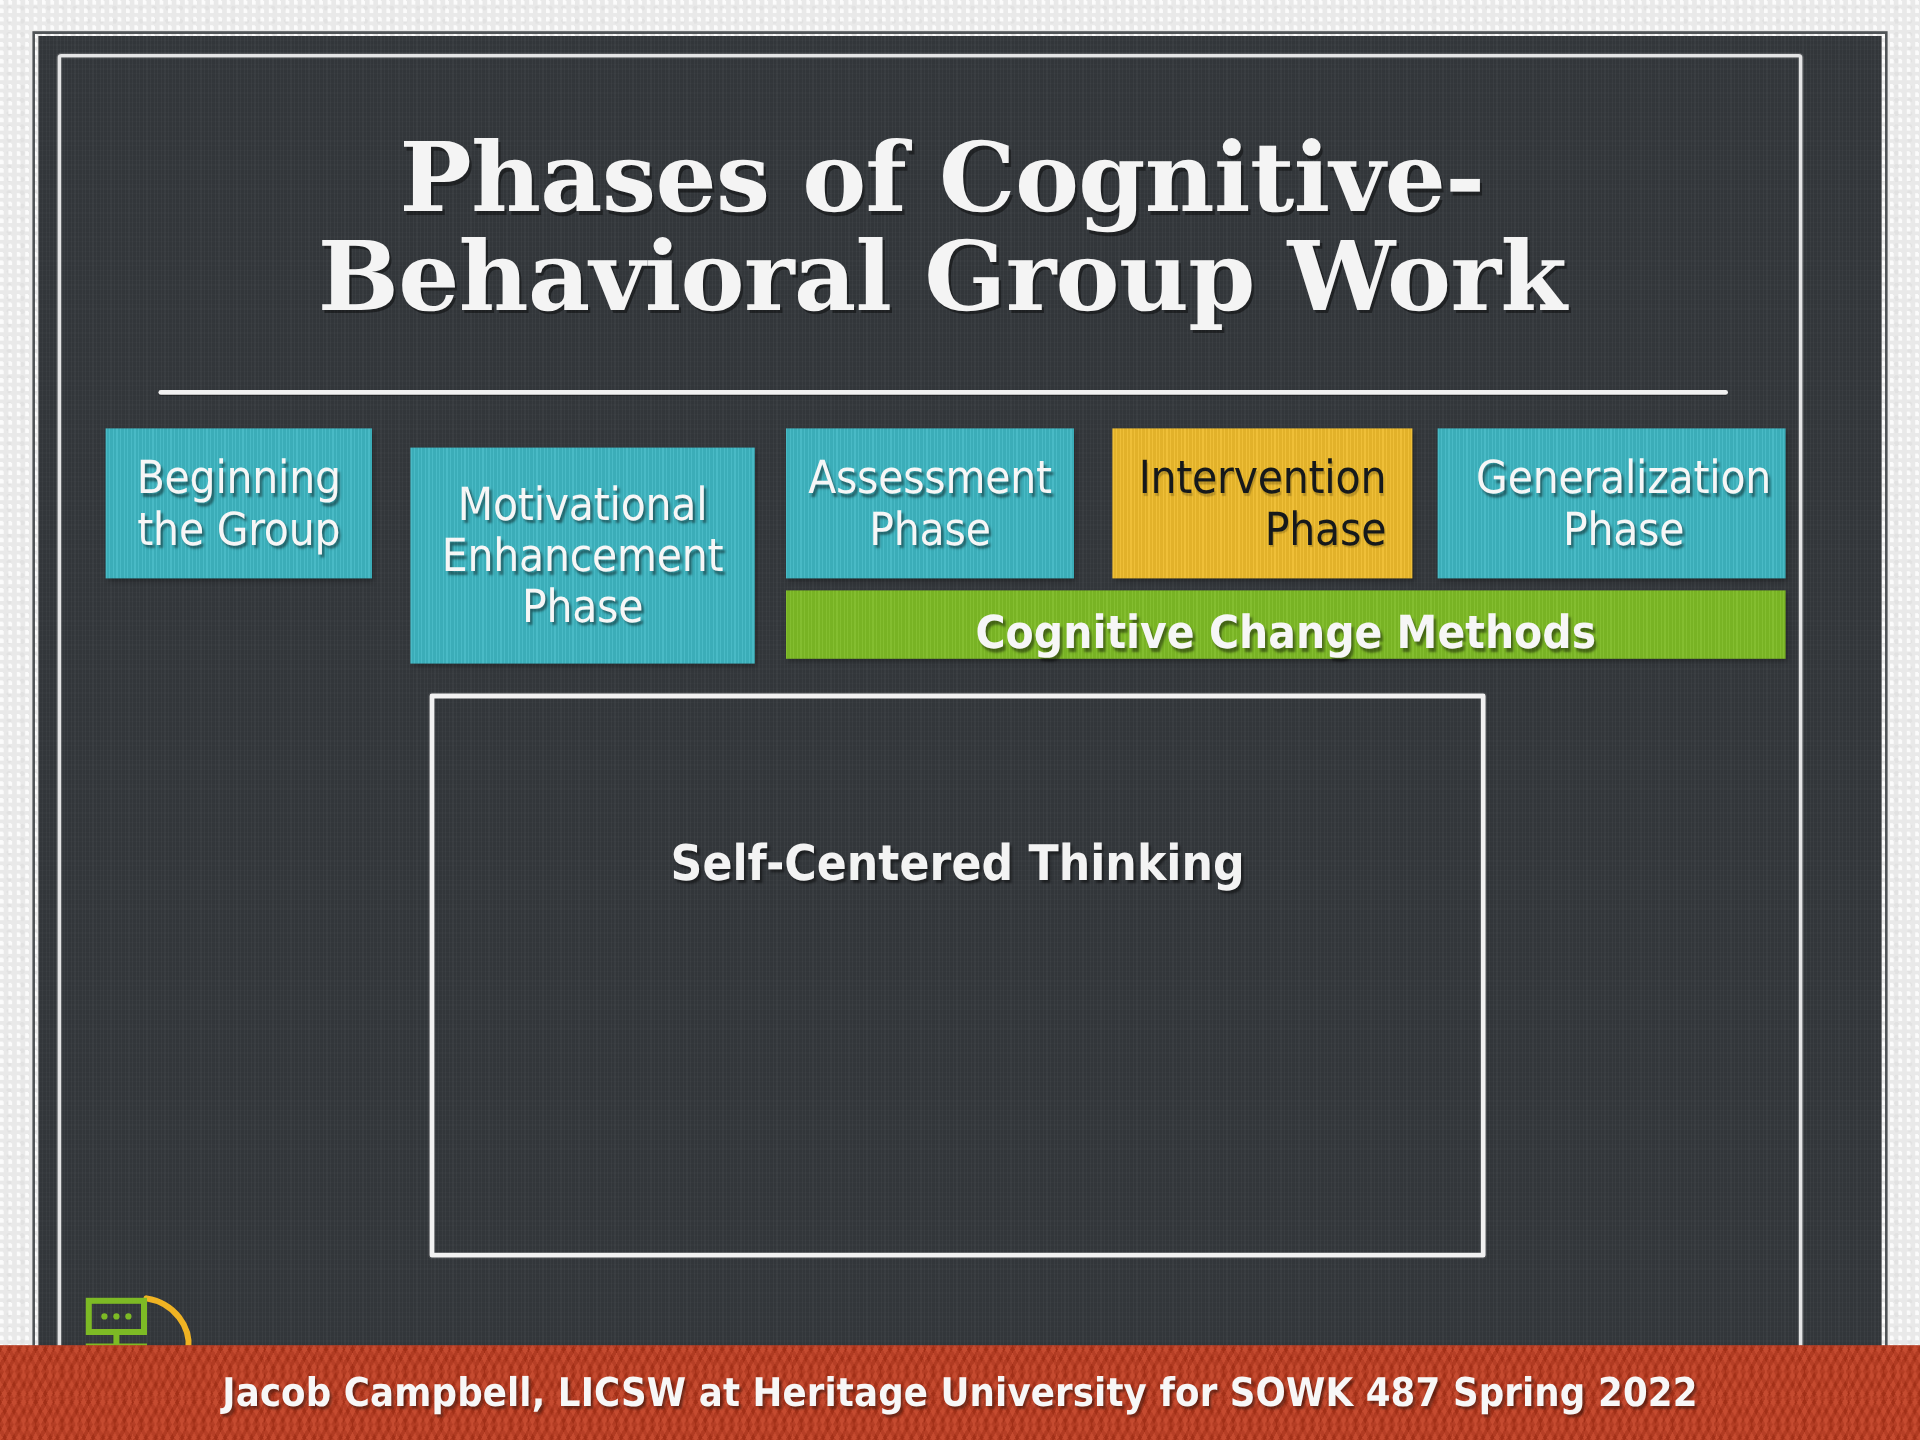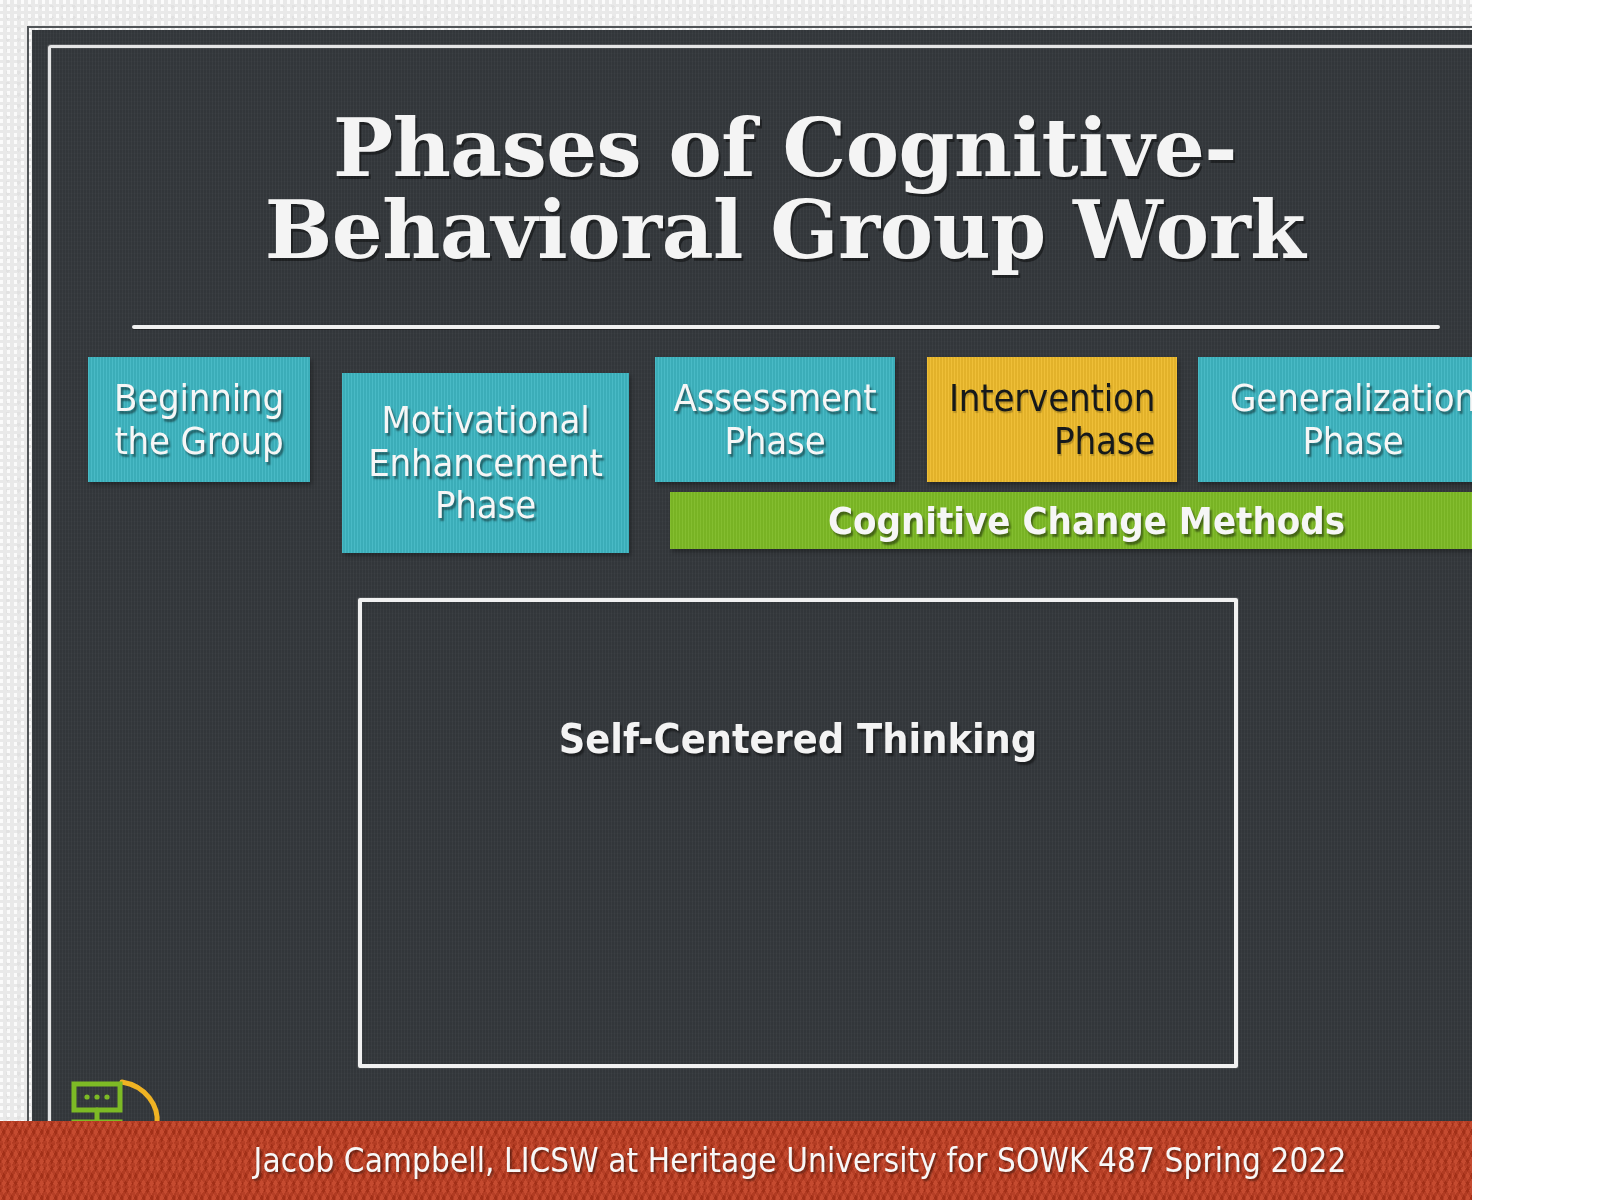--- a/index.html
+++ b/index.html
@@ -8,21 +8,21 @@
     padding: 0;
     background: #ffffff;
   }
   body {
     font-family: "Liberation Sans", sans-serif;
   }
 
   
   .slide {
     position: relative;
-    width: 1472px;
+    width: 1600px;
     height: 1200px;
     overflow: hidden;
     background: #e9e9e9;
     background-image:
       radial-gradient(circle at 20% 30%, rgba(255,255,255,0.8) 0 2px, transparent 2px),
       radial-gradient(circle at 70% 60%, rgba(0,0,0,0.03) 0 2px, transparent 2px);
     background-size: 7px 7px, 11px 11px;
   }
 
   
@@ -139,41 +139,40 @@
   #box-generalization { left: 1110px; top: 0px;   width: 290px; height: 125px; padding-left: 28px; }
 
   .green-bar {
     position: absolute;
     left: 567px;
     top: 135px;
     width: 833px;
     height: 57px;
     box-sizing: border-box;
     display: flex;
-    align-items: center;
+    align-items: flex-end;
     justify-content: center;
     background-color: #7dba25;
     background-image:
       repeating-linear-gradient(90deg, rgba(255,255,255,0.05) 0 1px, rgba(0,0,0,0.04) 1px 3px);
     box-shadow: 2px 3px 4px rgba(0,0,0,0.30);
-    margin-left: 15px;
   }
   .green-bar .label {
     font-family: "DejaVu Sans Condensed", "Liberation Sans Narrow", "Liberation Sans", sans-serif;
     font-weight: bold;
     font-size: 38px;
     color: #f6f6f6;
     text-shadow: 2px 3px 2px rgba(0,0,0,0.45);
   }
 
   
   .content-frame {
     position: absolute;
     left: 358px;
-    top: 598px;
+    top: 578px;
     width: 880px;
     height: 470px;
     border: 4px solid #f1f1f1;
     border-radius: 2px;
     box-sizing: border-box;
     box-shadow: 0 0 0 1px rgba(255,255,255,0.10);
   }
   .content-list {
     position: absolute;
     left: 0;
@@ -202,21 +201,21 @@
     background-image:
       repeating-linear-gradient(118deg, rgba(0,0,0,0.09) 0 3px, rgba(255,255,255,0.05) 3px 7px),
       repeating-linear-gradient(62deg, rgba(0,0,0,0.07) 0 3px, rgba(255,255,255,0.04) 3px 7px);
     background-size: 22px 22px, 22px 22px;
     display: flex;
     align-items: center;
     justify-content: center;
   }
   .footer-text {
     font-family: "DejaVu Sans Condensed", "Liberation Sans Narrow", "Liberation Sans", sans-serif;
-    font-weight: normal;
+    font-weight: bold;
     font-size: 33px;
     color: #f7f7f7;
     text-shadow: 2px 2px 2px rgba(0,0,0,0.40);
     letter-spacing: 0.1px;
   }
   .brand-logo {
     position: absolute;
     left: 60px;
     bottom: 8px;
     width: 108px;

